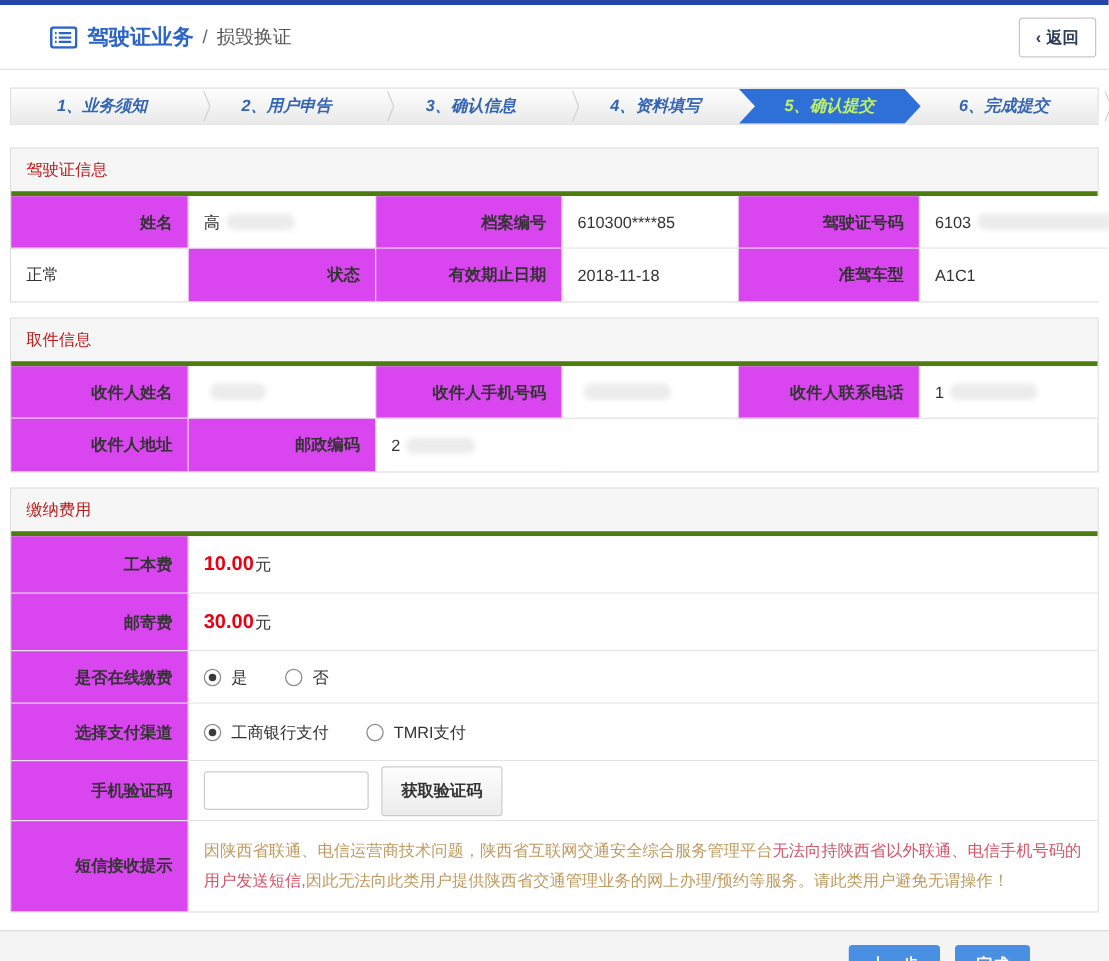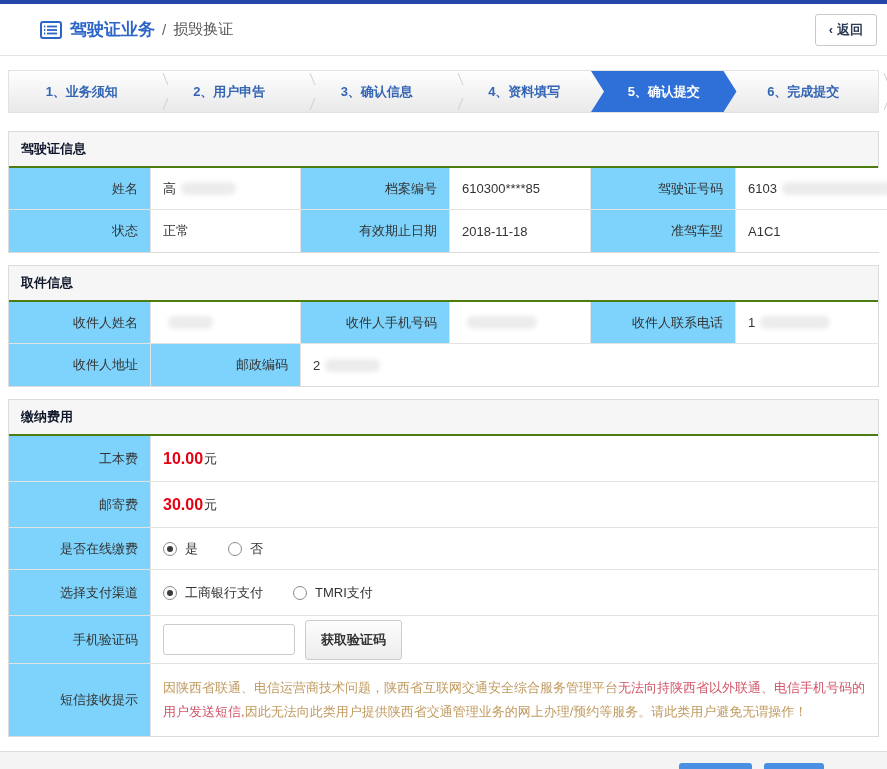--- a/index.html
+++ b/index.html
@@ -6,35 +6,35 @@
   body{margin:0;width:887px;background:#fff;font-family:"Liberation Sans","DejaVu Sans",sans-serif;color:#333;}
   .topbar{height:4px;background:#2346a8;}
   .header{height:52px;display:flex;align-items:center;padding:0 10px 0 40px;border-bottom:1px solid #e4e4e4;}
   .hicon{display:inline-flex;margin-right:8px;}
   .htitle{color:#2c64c8;font-size:17px;font-weight:700;}
   .hsep{color:#666;margin:0 7px;font-size:15px;}
   .hsub{color:#555;font-size:15px;}
   .back-btn{margin-left:auto;background:#fff;border:1px solid #c9c9c9;border-radius:3px;padding:6px 13px;font-size:13px;color:#2b3a55;font-weight:700;cursor:pointer;display:flex;align-items:center;gap:4px;font-family:inherit;}
   .back-chev{font-weight:700;font-size:13px;}
 
-  .steps{margin:14px 8px 18px;display:flex;height:43px;background:linear-gradient(#fefefe,#e9e9e9);border:1px solid #e2e2e2;align-items:stretch;}
+  .steps{margin:14px 8px 18px;display:flex;height:30px;background:linear-gradient(#fefefe,#e9e9e9);border:1px solid #e2e2e2;align-items:stretch;font-style:italic;}
   .step{flex:1;display:flex;align-items:center;justify-content:center;font-size:13px;font-weight:700;color:#3465b4;position:relative;}
-  .step.active{background:#2e6fd8;color:#ffffff;clip-path:polygon(0 0,calc(100% - 13px) 0,100% 50%,calc(100% - 13px) 100%,0 100%,13px 50%);margin:0 -8px;z-index:2;}
+  .step.active{background:#2e6fd8;color:#bef264;clip-path:polygon(0 0,calc(100% - 13px) 0,100% 50%,calc(100% - 13px) 100%,0 100%,13px 50%);margin:0 -8px;z-index:2;}
   .chev{width:2px;position:relative;}
   .chev::before{content:"";position:absolute;top:2px;left:0;height:12px;width:10px;border-right:1px solid #cfcfcf;transform:skewX(22deg);}
   .chev::after{content:"";position:absolute;bottom:2px;left:0;height:12px;width:10px;border-right:1px solid #cfcfcf;transform:skewX(-22deg);}
   .chev.hide::before,.chev.hide::after{display:none;}
 
   .section{margin:0 8px 12px;border:1px solid #dcdcdc;}
-  .sec-title{background:#f6f6f6;border-bottom:2px solid #4d7c0f;padding:8px 12px;font-size:13px;font-weight:700;color:#0f172a;}
+  .sec-title{background:#f6f6f6;border-bottom:4px solid #4d7c0f;padding:8px 12px;font-size:13px;font-weight:400;color:#b91c1c;}
   .grid{display:grid;}
   .g3{grid-template-columns:142px 150px 149px 141px 145px 1fr;}
   .g1{grid-template-columns:142px 1fr;}
   .cell{border-bottom:1px solid #e3e3e3;border-right:1px solid #e3e3e3;display:flex;align-items:center;min-height:42px;font-size:13px;padding:0 12px;}
-  .lbl{background:#7dd3fc;justify-content:flex-end;font-weight:400;color:#333;text-align:right;}
+  .lbl{background:#d946ef;justify-content:flex-end;font-weight:700;color:#333;text-align:right;}
   .val{background:#fff;color:#333;}
   .no-r{border-right:none;}
   .no-b{border-bottom:none;}
   .span3{grid-column:span 3;}
   .h46{min-height:46px;} .h48{min-height:48px;}
 
   .smudge{display:inline-block;height:13px;border-radius:6px;background:#ececec;filter:blur(2px);margin-left:5px;}
   .w45{width:45px;} .w55{width:55px;} .w70{width:70px;} .w110{width:110px;} .w120{width:120px;}
 
   .fee{color:#e60012;font-weight:700;font-size:16px;}
@@ -106,24 +106,24 @@
     <div class="cell lbl">档案编号</div>
     <div class="cell val">
         <span>610300****85</span>
       </div>
     <div class="cell lbl">驾驶证号码</div>
     <div class="cell val no-r">
         <span>6103</span>
         <span class="smudge w110"></span>
       </div>
 
-    <div class="cell lbl no-b">状态</div>
     <div class="cell val no-b">
         <span>正常</span>
       </div>
+    <div class="cell lbl no-b">状态</div>
     <div class="cell lbl no-b">有效期止日期</div>
     <div class="cell val no-b">
         <span>2018-11-18</span>
       </div>
     <div class="cell lbl no-b">准驾车型</div>
     <div class="cell val no-r no-b">
         <span>A1C1</span>
       </div>
   </div>
 </div>

